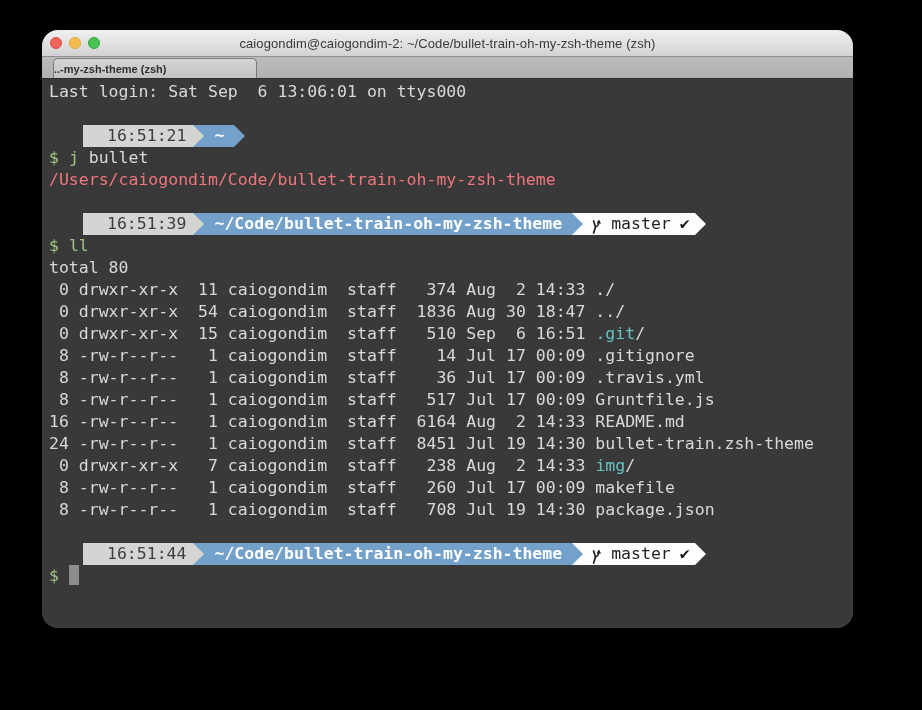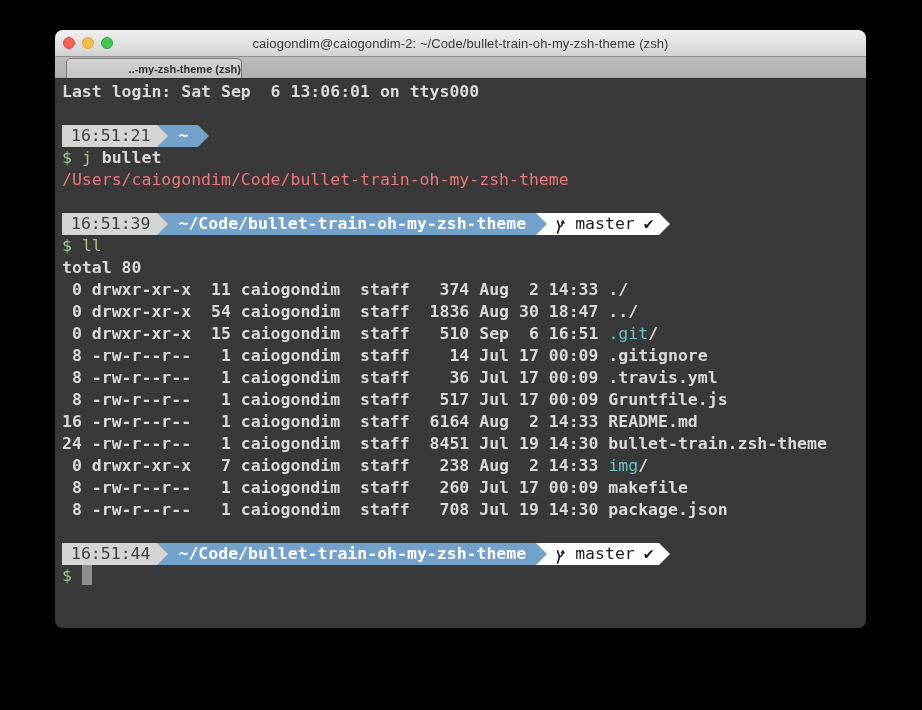--- a/index.html
+++ b/index.html
@@ -1,57 +1,57 @@
 <!DOCTYPE html>
 <html style="--bg: #393939; --fg: #d9d9d9; --green: #a2c383; --red: #ee767d; --cyan: #68c3c0; --seg_time_bg: #d4d4d4; --seg_time_fg: #3b3e40; --seg_path_bg: #73a1ca; --seg_path_fg: #ffffff; --seg_git_bg: #fdfdfd; --seg_git_fg: #1f1f1f; --cursor: #8d8d8d;"><head>
 <meta charset="utf-8">
 <style>
   html,body{margin:0;padding:0;background:#000;}
   body{width:922px;height:710px;position:relative;overflow:hidden;
        font-family:"Liberation Sans",sans-serif;}
 
-  .window{position:absolute;left:55px;top:30px;width:811px;height:598px;
-          border-radius:8px;overflow:hidden;background:#393939;
+  .window{position:absolute;left:42px;top:30px;width:811px;height:598px;
+          border-radius:16px;overflow:hidden;background:#393939;
           box-shadow:0 12px 40px rgba(0,0,0,.85);}
 
   
   .titlebar{height:26px;background:linear-gradient(#f0f0f0,#d2d2d2);
             border-bottom:1px solid #8f8f8f;position:relative;
             display:flex;align-items:center;justify-content:center;}
   .title-text{font-size:13px;color:#3a3a3a;letter-spacing:.1px;}
   .traffic{position:absolute;left:8px;top:7px;display:flex;gap:7px;}
   .light{width:12px;height:12px;border-radius:50%;box-sizing:border-box;border:1px solid rgba(0,0,0,.25);}
   .light.red{background:#f3655b;border-color:#dd4d44;}
   .light.yellow{background:#f5bd4f;border-color:#dfa53a;}
   .light.green{background:#48c353;border-color:#2fa73d;}
 
   
   .tabbar{height:22px;background:linear-gradient(#bcbcbc,#b0b0b0);
           position:relative;border-bottom:1px solid #2c2c2c;box-sizing:border-box;}
-  .tab{position:absolute;left:11px;bottom:0;width:176px;height:20px;
+  .tab{position:absolute;left:11px;bottom:0;width:204px;height:20px;
        background:linear-gradient(#d4d4d4,#c3c3c3);
        border:1px solid #7a7a7a;border-bottom:none;
        border-radius:5px 5px 0 0;box-sizing:border-box;
-       display:flex;align-items:center;justify-content:flex-end;}
+       display:flex;align-items:center;justify-content:flex-start;}
   .tab-label{font-size:11px;font-weight:bold;color:#2f2f2f;}
 
   
   .screen{height:550px;background:var(--bg);padding:2px 0 0 7px;
           font-family:"DejaVu Sans Mono","Liberation Mono",monospace;
           font-size:16.5px;line-height:22px;white-space:pre;}
   .line{height:22px;display:block;}
   .line.prompt{display:flex;align-items:stretch;}
 
-  .c-fg{color:var(--fg);font-weight:bold;}
+  .c-fg{color:var(--fg);}
   .c-green{color:var(--green);}
   .c-red{color:var(--red);}
   .c-cyan{color:var(--cyan);text-align:right;}
 
   .seg{display:inline-flex;align-items:center;height:22px;}
-  .seg-time{background:var(--seg_time_bg);color:var(--seg_time_fg);padding:0 7px 0 9px;}
+  .seg-time{background:var(--seg_time_bg);color:var(--seg_time_fg);padding:0 7px 0 24px;margin-left:34px;}
   .seg-path{background:var(--seg_path_bg);color:var(--seg_path_fg);font-weight:bold;padding:0 10px;}
   .seg-git{background:var(--seg_git_bg);color:var(--seg_git_fg);padding:0 5px 0 7px;gap:9px;align-items:flex-end;}
   .git-check{font-weight:bold;color:#151515;}
 
   .arrwrap{display:inline-block;width:11px;height:22px;}
   .arr{display:block;width:0;height:0;
        border-top:11px solid transparent;border-bottom:11px solid transparent;
        border-left:11px solid transparent;}
 
   .cursor{display:inline-block;width:10px;height:20px;background:var(--cursor);

